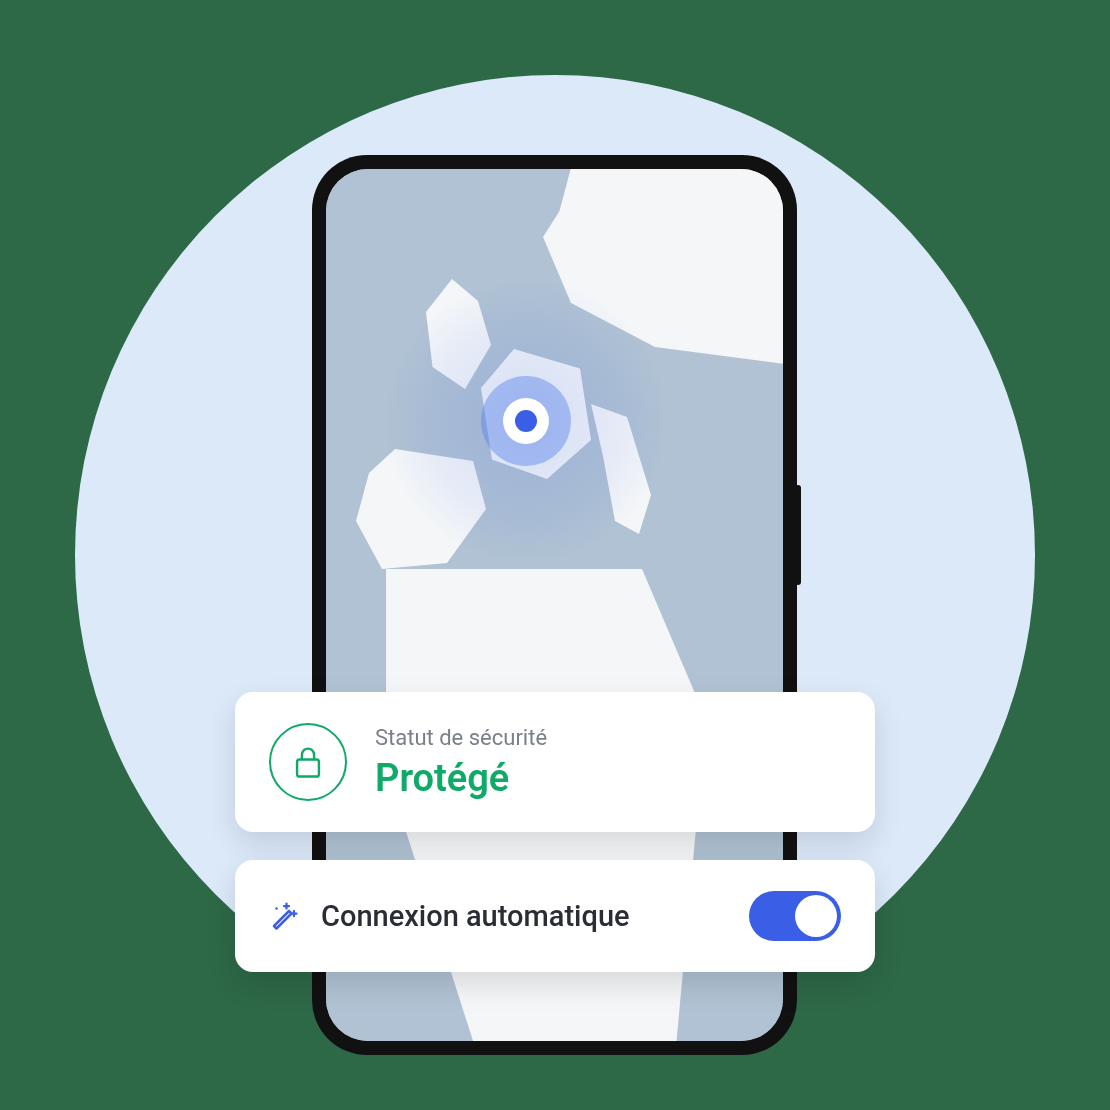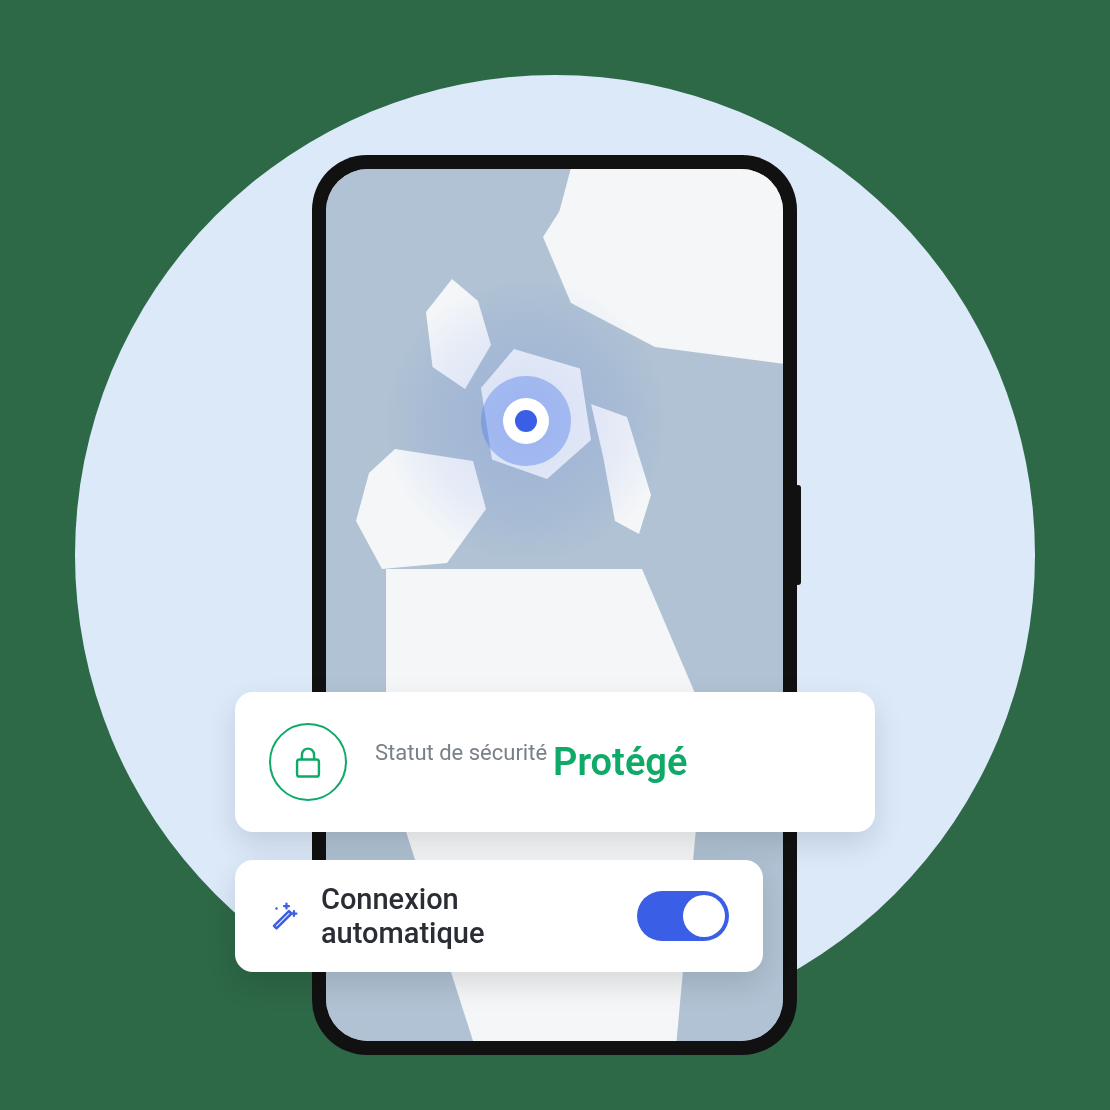--- a/index.html
+++ b/index.html
@@ -159,35 +159,35 @@
       height: 78px;
       border: 2px solid #0fa968;
       border-radius: 50%;
       display: flex;
       align-items: center;
       justify-content: center;
       flex-shrink: 0;
     }
     .status-text {
       display: flex;
-      flex-direction: row;
+      flex-direction: column;
       gap: 6px;
     }
     .status-label {
       font-size: 22px;
       color: #7a8089;
       font-weight: 400;
     }
     .status-value {
       font-size: 38px;
       color: #0fa968;
       font-weight: 600;
     }
     .auto-card {
-      width: 528px;
+      width: 640px;
       height: 112px;
       top: 860px;
       left: 235px;
       gap: 8px;
       justify-content: space-between;
     }
     .auto-left {
       display: flex;
       align-items: center;
       gap: 22px;

